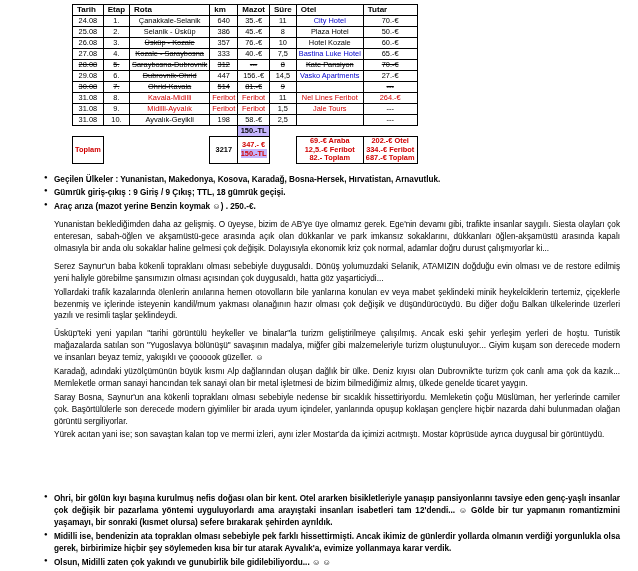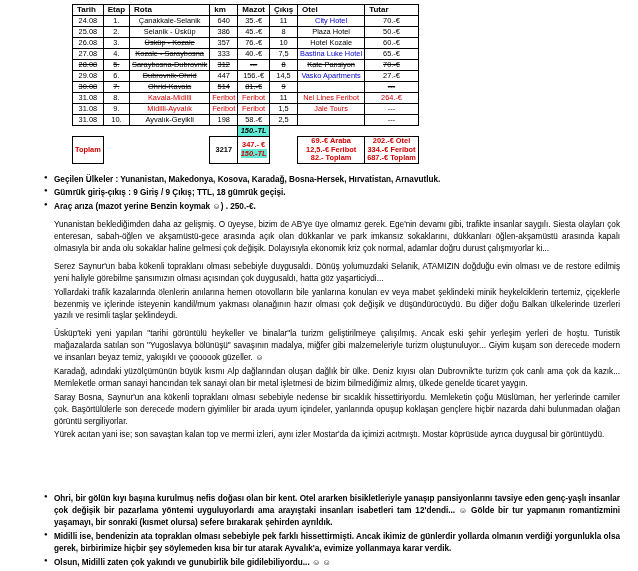--- a/index.html
+++ b/index.html
@@ -37,21 +37,21 @@
   table.trip th {
     font-weight: bold;
     text-align: left;
     font-size: 8px;
     padding: 0 4px;
   }
   td.c { text-align: center; }
   .strike { text-decoration: line-through; }
   .red { color: #d00000; }
   .blue { color: #0000cc; }
-  .yellow-hl { background: #5eead4; font-style: italic; }
+  .yellow-hl { background: #c4b5fd; }
   .bold { font-weight: bold; }
   .nb { border: none !important; }
   .totalrow td {
     font-weight: bold;
   }
 
   
   ul.notes {
     margin: 10px 0 0 0;
     padding: 0 18px 0 44px;
@@ -90,21 +90,21 @@
 <div class="page">
 
   <table class="trip">
     <thead>
       <tr>
         <th>Tarih</th>
         <th>Etap</th>
         <th>Rota</th>
         <th>km</th>
         <th>Mazot</th>
-        <th>Çıkış</th>
+        <th>Süre</th>
         <th>Otel</th>
         <th>Tutar</th>
       </tr>
     </thead>
     <tbody>
       <tr>
         <td class="c">24.08</td>
         <td class="c">1.</td>
         <td class="c">Çanakkale-Selanik</td>
         <td class="c">640</td>

